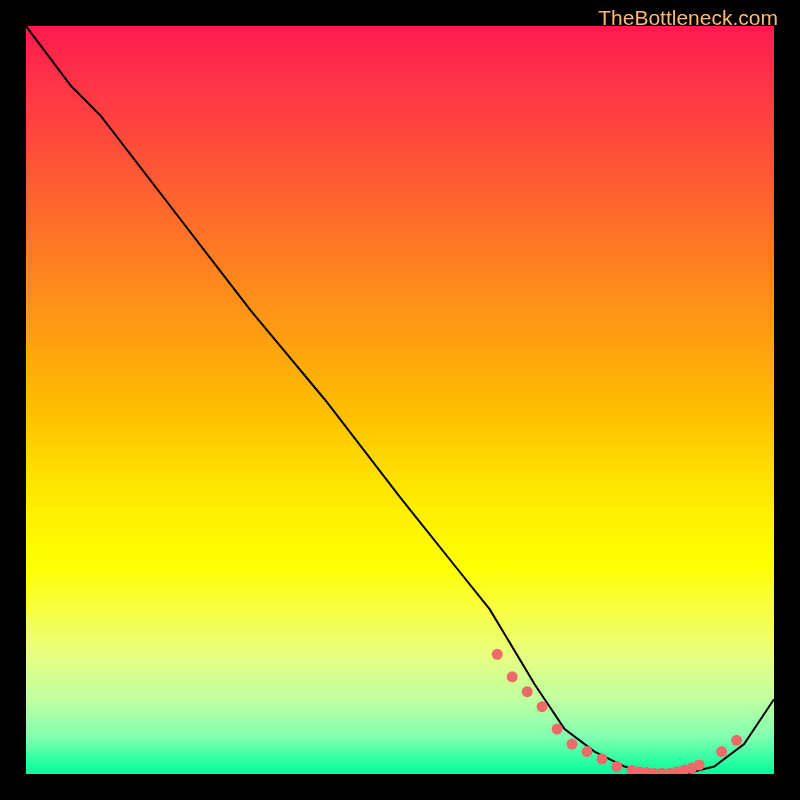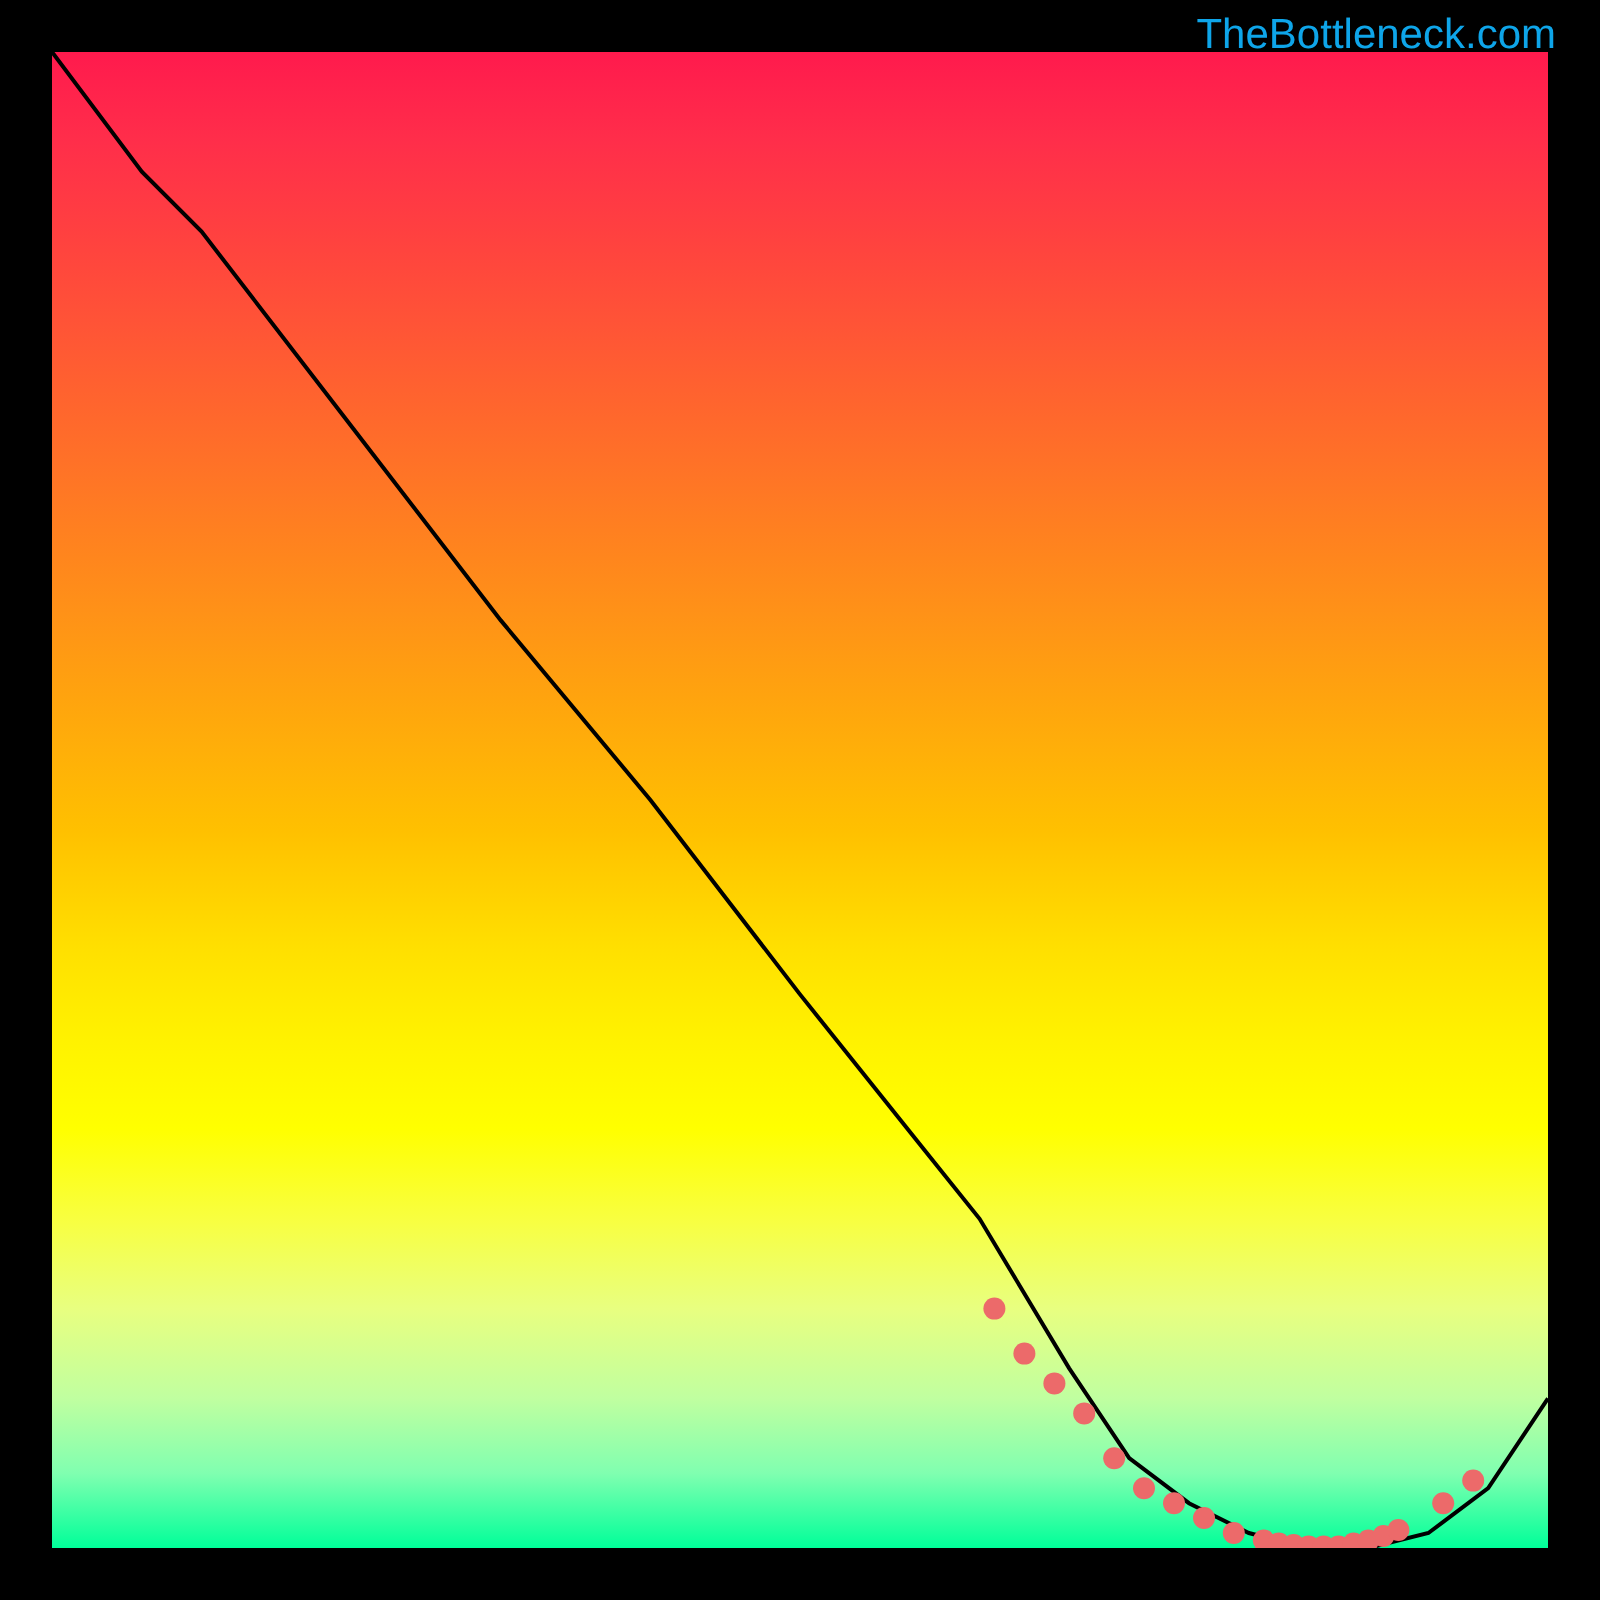--- a/index.html
+++ b/index.html
@@ -8,21 +8,21 @@
     height: 800px;
     background: #000;
     position: relative;
     font-family: Arial, sans-serif;
     overflow: hidden;
   }
   .watermark {
     position: absolute;
     top: 6px;
     right: 22px;
-    color: #0ea5e9;
+    color: #fdba74;
     font-size: 21px;
     font-weight: normal;
     z-index: 10;
   }
   .plot-area {
     position: absolute;
     top: 26px;
     left: 26px;
     width: 748px;
     height: 748px;

